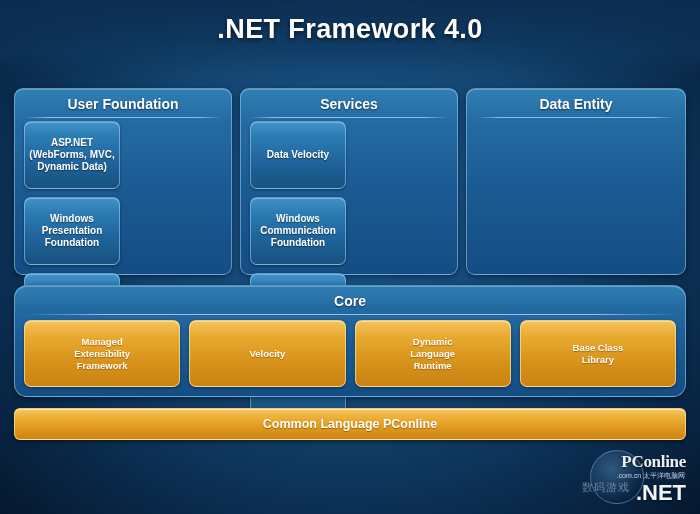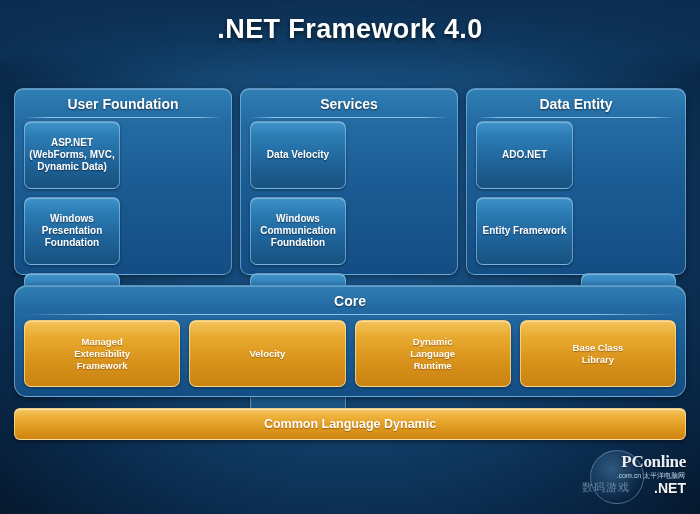--- a/index.html
+++ b/index.html
@@ -181,21 +181,21 @@
     right: 60px;
     top: 30px;
     font-size: 11px;
     color: rgba(200,225,250,.45);
     letter-spacing: 1px;
   }
   #watermark .wm-net {
     position: absolute;
     right: 4px;
     top: 30px;
-    font-size: 14px;
+    font-size: 22px;
     font-weight: bold;
     color: rgba(255,255,255,.95);
     text-shadow: 0 1px 2px rgba(0,0,0,.5);
   }
 </style>
 </head>
 <body>
 
 <div id="slide">
 
@@ -218,39 +218,34 @@
       <div class="cell" style="width:96px;height:68px;">Data Velocity</div>
       <div class="cell" style="width:96px;height:68px;">Windows<br>Communication<br>Foundation</div>
       <div class="cell" style="width:96px;height:66px;">“Velocity”</div>
       <div class="cell" style="width:96px;height:66px;">Windows<br>Workflow<br>Foundation</div>
     </div>
   </div>
 
   <div class="panel" id="panel-data-access" style="left:466px; top:88px; width:220px; height:187px;">
     <div class="panel-title">Data Entity</div>
     <div class="panel-sep"></div>
-    <div class="cells">
-      <div class="cell" style="width:97px;height:68px;">ADO.NET</div>
-      <div class="cell" style="width:97px;height:68px;">Entity Framework</div>
-      <div class="cell" style="width:97px;height:66px;margin-left:105px;">LINQ to SQL</div>
-    </div>
   </div>
 
   <div class="panel" id="core-panel" style="left:14px; top:285px; width:672px; height:112px;border-radius:13px;">
     <div class="panel-title">Core</div>
     <div class="panel-sep"></div>
     <div class="cells">
       <div class="cell-gold">Managed<br>Extensibility<br>Framework</div>
       <div class="cell-gold">Velocity</div>
       <div class="cell-gold">Dynamic<br>Language<br>Runtime</div>
       <div class="cell-gold">Base Class<br>Library</div>
     </div>
   </div>
 
-  <div id="clr-bar">Common Language Dynamic</div>
+  <div id="clr-bar">Common Language PConline</div>
 
   <div id="watermark">
     <div class="wm-globe"></div>
     <div class="wm-pc">PConline</div>
     <div class="wm-sub">.com.cn  太平洋电脑网</div>
     <div class="wm-cn">数码游戏</div>
     <div class="wm-net">.NET</div>
   </div>
 
 </div>

